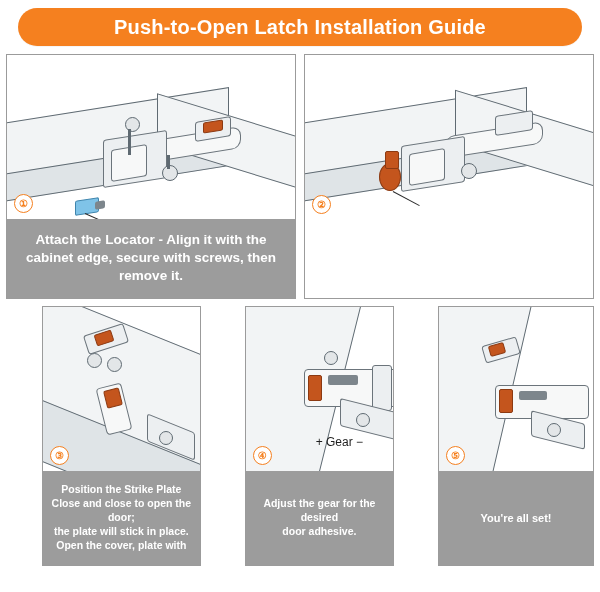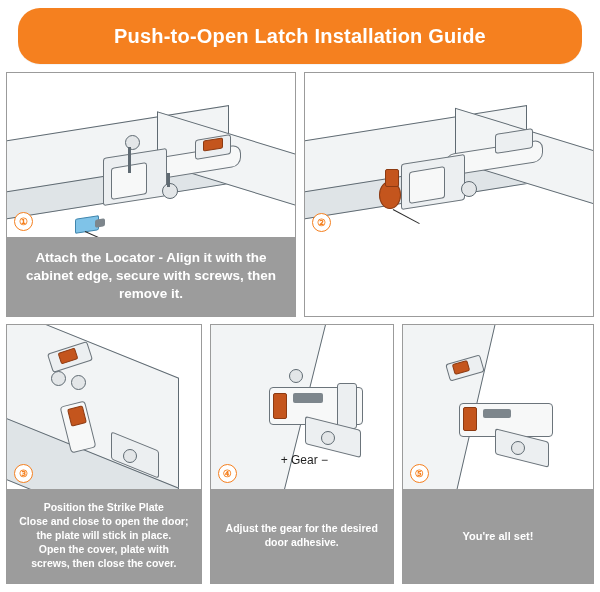--- a/index.html
+++ b/index.html
@@ -12,21 +12,21 @@
   }
   .page{position:relative;width:600px;height:592px;box-sizing:border-box;}
 
   
   .title-wrap{
     padding:8px 18px 6px 18px;
   }
   .title-pill{
     background:#f5801f;
     border-radius:22px;
-    height:56px;
+    height:38px;
     display:flex;align-items:center;justify-content:center;
     box-shadow:0 1px 0 rgba(0,0,0,.04);
   }
   .title-pill span{
     color:#ffffff;
     font-size:20px;
     font-weight:bold;
     letter-spacing:.2px;
   }
 
@@ -63,21 +63,21 @@
   }
 
   
   .r1{height:245px;margin-top:2px;}
   .r1 .panel{width:50%;height:245px;display:flex;flex-direction:column;}
   .r1 .illus{height:165px;}
   .r1 .caption{height:80px;font-size:13.5px;}
 
   
   .r2{height:260px;margin-top:7px;}
-  .r2 .panel{height:260px;display:flex;flex-direction:column;}
+  .r2 .panel{height:260px;display:flex;flex-direction:column;margin-left:36px;}
   .p3{width:34.2%;}
   .p4{width:32.2%;}
   .p5{width:33.6%;}
   .r2 .illus{height:165px;}
   .r2 .caption{height:95px;font-size:10.5px;}
   .p5 .caption{font-size:11px;}
 
   
   .wood{position:absolute;background:#ffffff;border:1.5px solid #5f6a72;}
   .woodtop{background:#f2f4f5;}
@@ -175,21 +175,20 @@
         <div class="screw" style="left:116px;top:124px;width:12px;height:12px;"></div>
 
         <div class="stepnum">③</div>
       </div>
       <div class="caption">
         <div>
           <div>Position the Strike Plate</div>
           <div>Close and close to open the door;</div>
           <div>the plate will stick in place.</div>
           <div>Open the cover, plate with</div>
-          <div>screws, then close the cover.</div>
         </div>
       </div>
     </div>
 
     <div class="panel p4">
       <div class="illus">
         <div class="wood woodtop" style="left:-60px;top:-14px;width:150px;height:210px;transform:skewX(-14deg);"></div>
 
         <div class="latchbody" style="left:58px;top:62px;width:92px;height:36px;border-radius:4px;"></div>
         <div class="orange" style="left:62px;top:68px;width:12px;height:24px;"></div>

